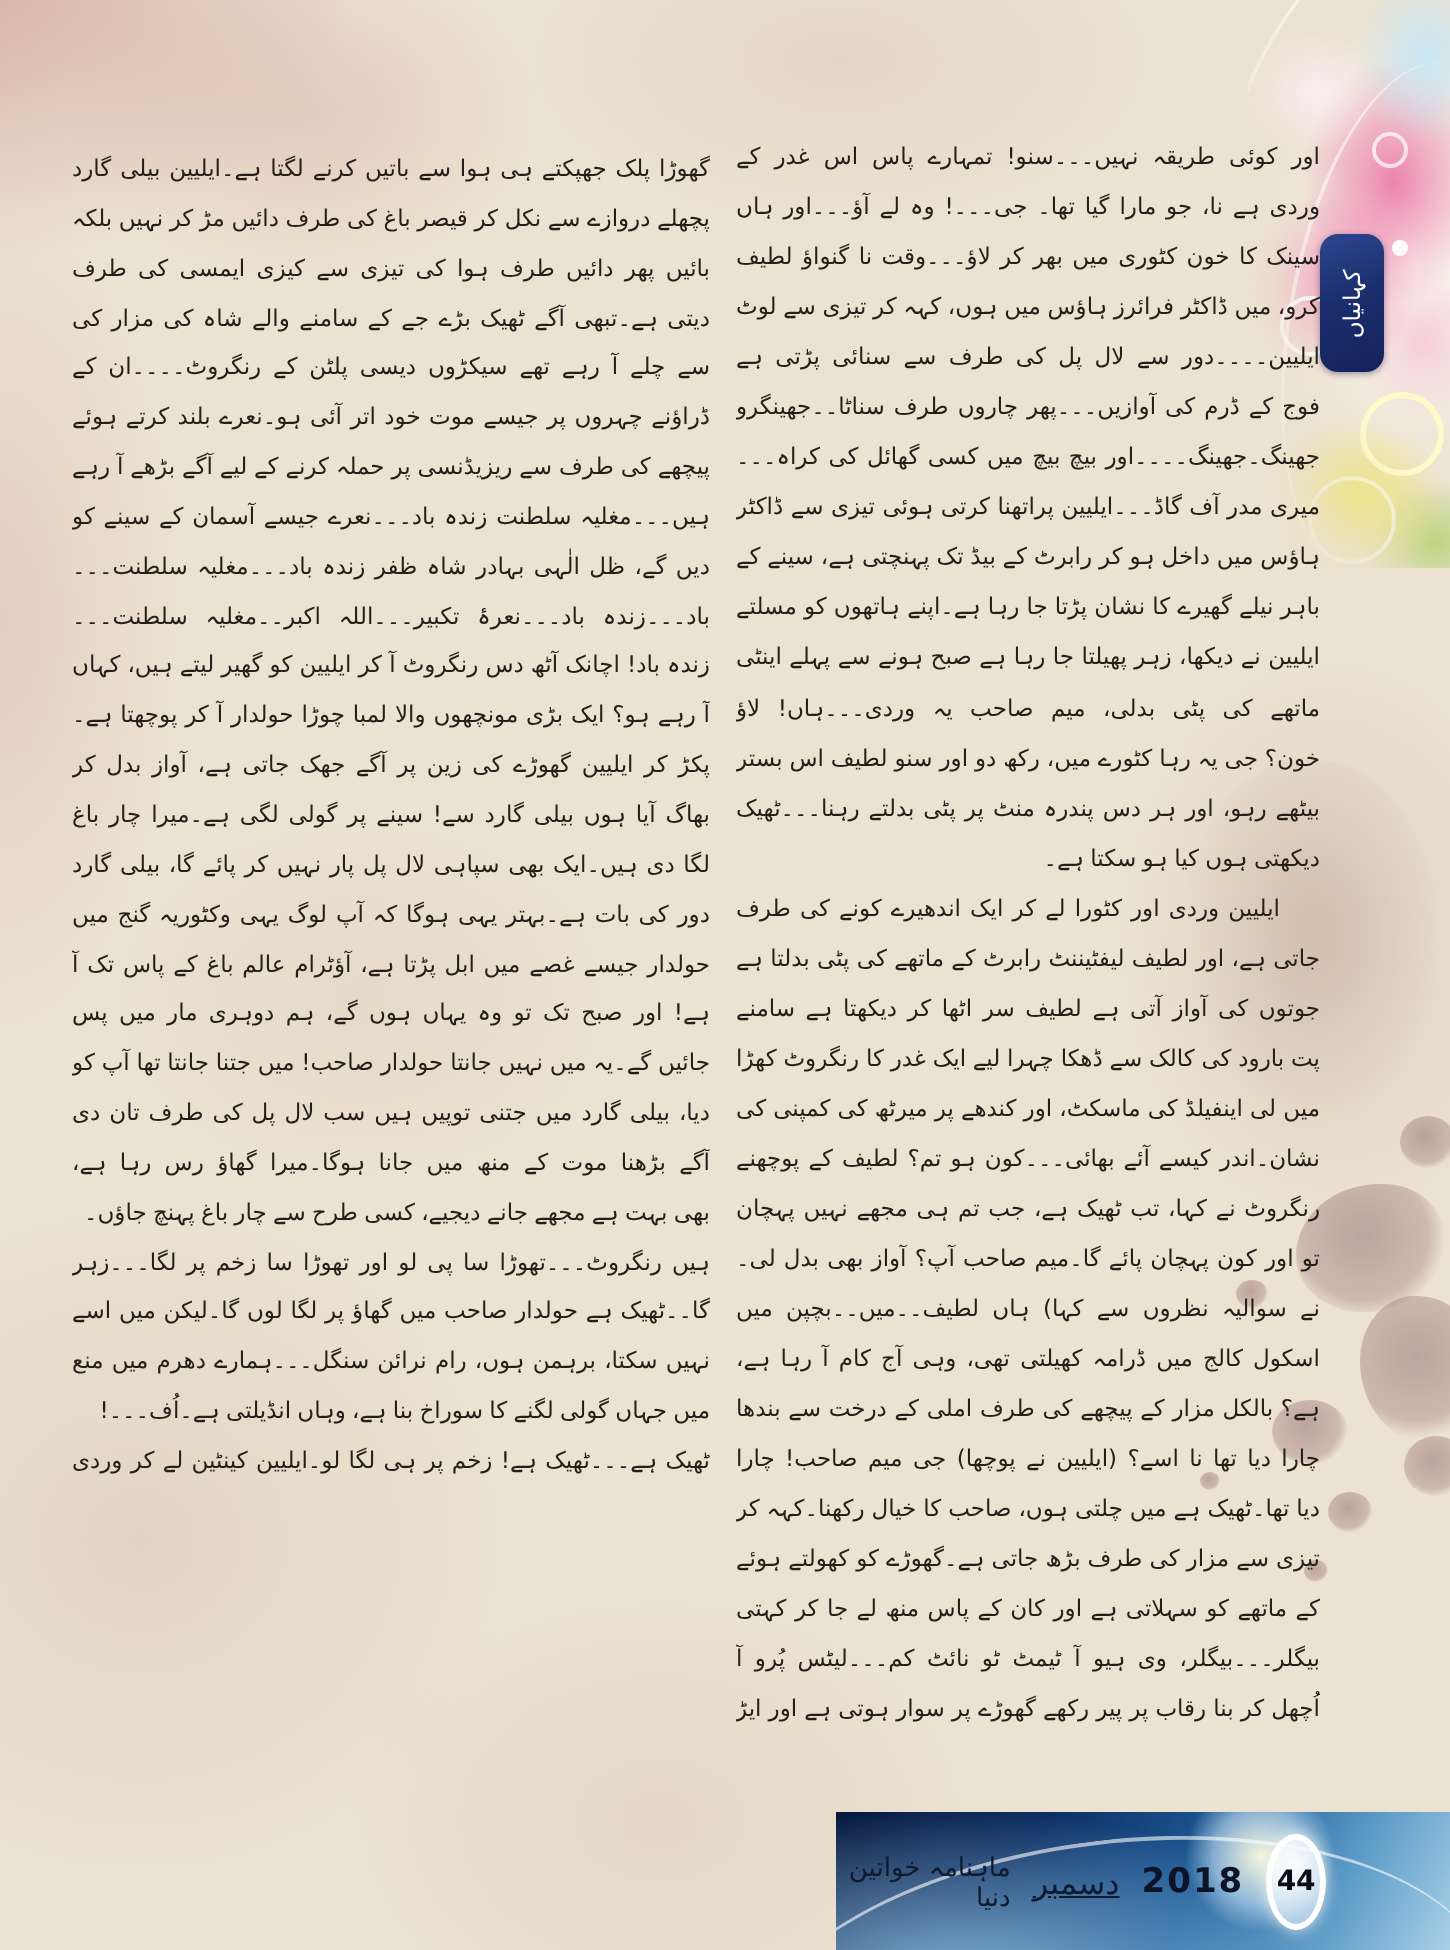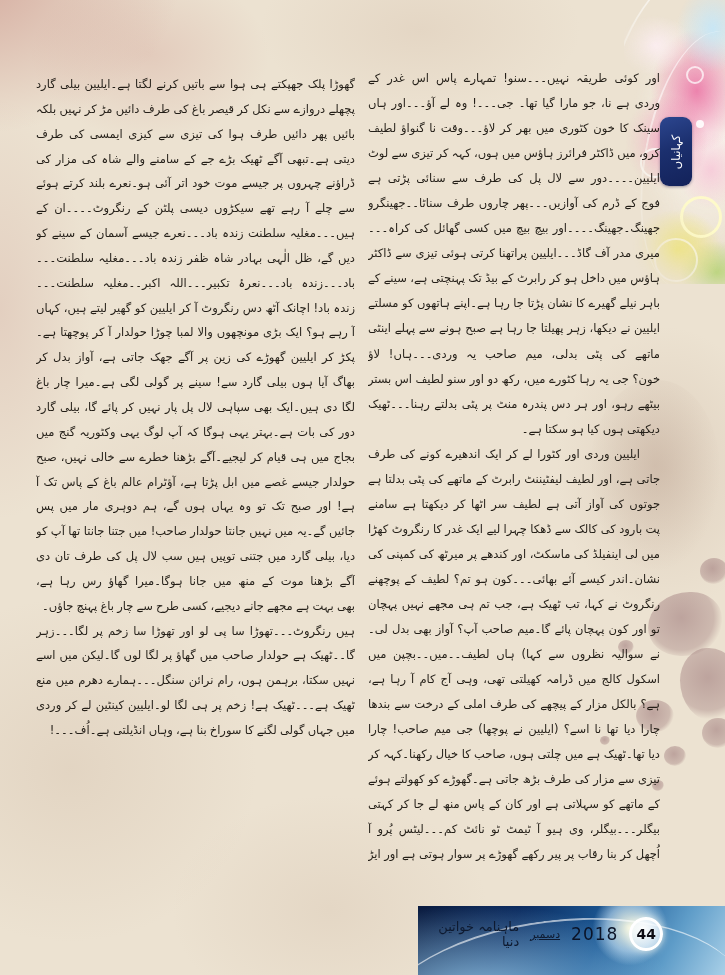--- a/index.html
+++ b/index.html
@@ -73,26 +73,26 @@
     background:radial-gradient(ellipse at 50% 45%, rgba(168,138,122,.28), rgba(168,138,122,0) 72%);}
   
   .footer{position:absolute;right:0;bottom:0;width:307px;height:69px;overflow:hidden;
     background:
       radial-gradient(circle 52px at 212px 22px, rgba(255,252,225,.95), rgba(215,238,252,.55) 45%, rgba(215,238,252,0) 72%),
       radial-gradient(ellipse 280px 130px at 20% 130%, rgba(150,200,232,.9), rgba(150,200,232,0) 70%),
       linear-gradient(118deg,#0a1b3f 0%,#0c2c60 30%,#1d5a96 58%,#5e9cc8 80%,#a9d0e8 100%);}
   .footer .arc{position:absolute;left:-50px;top:14px;width:380px;height:190px;border-radius:50%;
     border-top:2px solid rgba(255,255,255,.6);transform:rotate(-7deg);}
   .footer-row{position:absolute;top:11px;right:62px;direction:rtl;display:flex;align-items:center;gap:11px;}
-  .page-circle{width:34px;height:34px;border-radius:50%;border:3px solid #ffffff;box-sizing:border-box;
+  .page-circle{width:34px;height:48px;border-radius:50%;border:3px solid #ffffff;box-sizing:border-box;
     background:radial-gradient(circle at 40% 30%, rgba(255,255,255,.95), rgba(225,240,250,.55));
     display:flex;align-items:center;justify-content:center;
     color:#0c0c14;font-weight:bold;font-size:14px;box-shadow:0 0 8px rgba(255,255,240,.8);}
-  .fyear{font-weight:normal;font-size:17px;color:#0b1428;letter-spacing:1px;}
-  .fmonth{font-size:11px;color:#0e1a30;text-decoration:underline;}
+  .fyear{font-weight:bold;font-size:17px;color:#0b1428;letter-spacing:1px;}
+  .fmonth{font-size:16px;color:#0e1a30;text-decoration:underline;}
   .fmag{font-size:13px;color:#0e1a30;}
 </style>
 </head>
 <body>
 
 <div class="page">
 
   <div class="ghost"></div>
   <div class="splat sp1"></div>
   <div class="splat sp2"></div>
@@ -151,43 +151,43 @@
       <div class="tline">کے ماتھے کو سہلاتی ہے اور کان کے پاس منھ لے جا کر کہتی ہے</div>
       <div class="tline">بیگلر۔۔۔بیگلر، وی ہیو آ ٹیمٹ ٹو نائٹ کم۔۔۔لیٹس پُرو آ سیلف۔</div>
       <div class="tline">اُچھل کر بنا رقاب پر پیر رکھے گھوڑے پر سوار ہوتی ہے اور ایڑ لگاتی ہے</div>
     </div>
 
   <div class="col col-second">
       <div class="tline">گھوڑا پلک جھپکتے ہی ہوا سے باتیں کرنے لگتا ہے۔ایلیین بیلی گارد کے</div>
       <div class="tline">پچھلے دروازے سے نکل کر قیصر باغ کی طرف دائیں مڑ کر نہیں بلکہ تیزی</div>
       <div class="tline">بائیں پھر دائیں طرف ہوا کی تیزی سے کیزی ایمسی کی طرف گھوڑا بڑھا</div>
       <div class="tline">دیتی ہے۔تبھی آگے ٹھیک بڑے جے کے سامنے والے شاہ کی مزار کی طرف</div>
+      <div class="tline">سے چلے آ رہے تھے سیکڑوں دیسی پلٹن کے رنگروٹ۔۔۔۔ان کے</div>
       <div class="tline">ڈراؤنے چہروں پر جیسے موت خود اتر آئی ہو۔نعرے بلند کرتے ہوئے</div>
-      <div class="tline">سے چلے آ رہے تھے سیکڑوں دیسی پلٹن کے رنگروٹ۔۔۔۔ان کے</div>
+      <div class="tline">پیچھے کی طرف سے ریزیڈنسی پر حملہ کرنے کے لیے آگے بڑھے آ رہے</div>
       <div class="tline">ہیں۔۔۔مغلیہ سلطنت زندہ باد۔۔۔نعرے جیسے آسمان کے سینے کو چیر</div>
       <div class="tline">دیں گے، ظل الٰہی بہادر شاہ ظفر زندہ باد۔۔۔مغلیہ سلطنت۔۔۔زندہ</div>
       <div class="tline">باد۔۔۔زندہ باد۔۔۔نعرۂ تکبیر۔۔۔اللہ اکبر۔۔مغلیہ سلطنت۔۔۔</div>
       <div class="tline">زندہ باد! اچانک آٹھ دس رنگروٹ آ کر ایلیین کو گھیر لیتے ہیں، کہاں سے</div>
       <div class="tline">آ رہے ہو؟ ایک بڑی مونچھوں والا لمبا چوڑا حولدار آ کر پوچھتا ہے۔سینہ</div>
       <div class="tline">پکڑ کر ایلیین گھوڑے کی زین پر آگے جھک جاتی ہے، آواز بدل کر (زخم</div>
       <div class="tline">بھاگ آیا ہوں بیلی گارد سے! سینے پر گولی لگی ہے۔میرا چار باغ پہنچنا</div>
       <div class="tline">لگا دی ہیں۔ایک بھی سپاہی لال پل پار نہیں کر پائے گا، بیلی گارد پہنچنا تو</div>
       <div class="tline">دور کی بات ہے۔بہتر یہی ہوگا کہ آپ لوگ یہی وکٹوریہ گنج میں نہیں تو</div>
-      <div class="tline">بجاج میں ہی قیام کر لیجیے۔آگے بڑھنا خطرے سے خالی نہیں، صبح</div>
       <div class="tline">حولدار جیسے غصے میں ابل پڑتا ہے، آؤٹرام عالم باغ کے پاس تک آ چکا</div>
       <div class="tline">ہے! اور صبح تک تو وہ یہاں ہوں گے، ہم دوہری مار میں پس</div>
       <div class="tline">جائیں گے۔یہ میں نہیں جانتا حولدار صاحب! میں جتنا جانتا تھا آپ کو بتا</div>
       <div class="tline">دیا، بیلی گارد میں جتنی توپیں ہیں سب لال پل کی طرف تان دی گئی ہیں۔</div>
       <div class="tline">آگے بڑھنا موت کے منھ میں جانا ہوگا۔میرا گھاؤ رس رہا ہے، کمزوری</div>
       <div class="tline endline">بھی بہت ہے مجھے جانے دیجیے، کسی طرح سے چار باغ پہنچ جاؤں۔</div>
       <div class="tline">ہیں رنگروٹ۔۔۔تھوڑا سا پی لو اور تھوڑا سا زخم پر لگا۔۔۔زہر نہیں پھیلے</div>
       <div class="tline">گا۔۔ٹھیک ہے حولدار صاحب میں گھاؤ پر لگا لوں گا۔لیکن میں اسے پی</div>
       <div class="tline">نہیں سکتا، برہمن ہوں، رام نرائن سنگل۔۔۔ہمارے دھرم میں منع ہے۔</div>
+      <div class="tline endline">میں جہاں گولی لگنے کا سوراخ بنا ہے، وہاں انڈیلتی ہے۔اُف۔۔۔!</div>
       <div class="tline">ٹھیک ہے۔۔۔ٹھیک ہے! زخم پر ہی لگا لو۔ایلیین کینٹین لے کر وردی</div>
-      <div class="tline endline">میں جہاں گولی لگنے کا سوراخ بنا ہے، وہاں انڈیلتی ہے۔اُف۔۔۔!</div>
     </div>
 
   <div class="footer">
     <div class="arc"></div>
     <div class="footer-row">
       <div class="page-circle">
         <span>44</span>
       </div>
       <span class="fyear">2018</span>
       <span class="fmonth">دسمبر</span>

